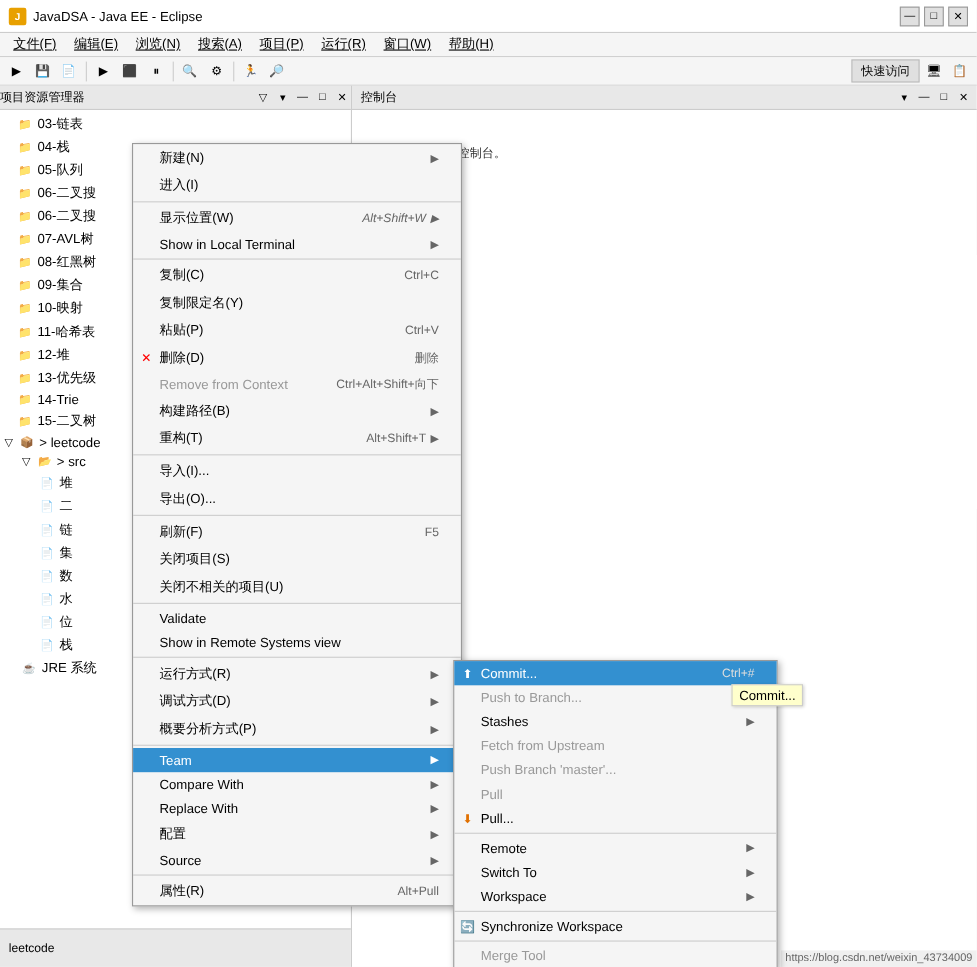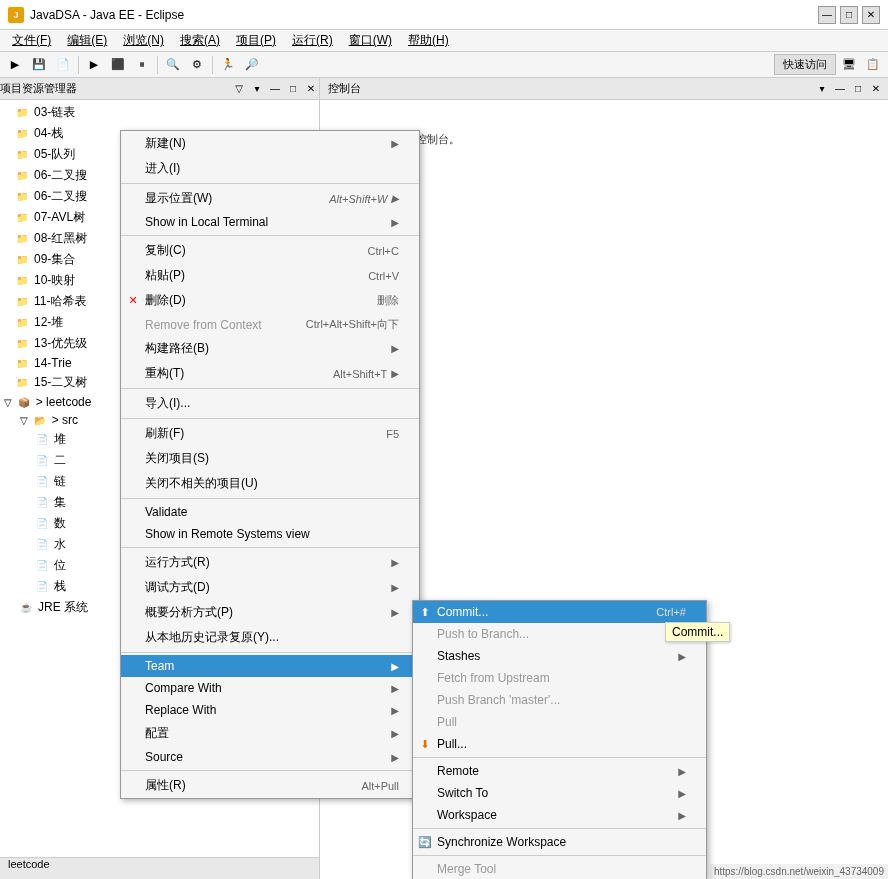--- a/index.html
+++ b/index.html
@@ -167,25 +167,25 @@
       height: 14px;
       display: inline-flex;
       align-items: center;
       justify-content: center;
       font-size: 10px;
     }
     .folder-icon { color: #e8b800; }
 
     
     .bottom-bar {
-      height: 22px;
+      height: 35px;
       background: #e8e8e8;
       border-top: 1px solid #ccc;
       display: flex;
-      align-items: flex-start;
+      align-items: center;
       padding: 0 8px;
       font-size: 11px;
     }
 
     
     .right-panel {
       flex: 1;
       display: flex;
       flex-direction: column;
       background: #fff;
@@ -507,20 +507,23 @@
     <div class="ctx-item">
       <span>Show in Local Terminal</span>
       <span class="arrow">▶</span>
     </div>
     <div class="menu-separator"></div>
     <div class="ctx-item">
       <span>复制(C)</span>
       <span class="shortcut">Ctrl+C</span>
     </div>
     <div class="ctx-item">
+      <span>复制限定名(Y)</span>
+    </div>
+    <div class="ctx-item">
       <span>粘贴(P)</span>
       <span class="shortcut">Ctrl+V</span>
     </div>
     <div class="ctx-item">
       <span class="item-icon" style="color:red;">✕</span>
       <span>删除(D)</span>
       <span class="shortcut">删除</span>
     </div>
     <div class="ctx-item disabled">
       <span>Remove from Context</span>
@@ -534,20 +537,23 @@
       <span>重构(T)</span>
       <span style="display:flex;align-items:center;gap:4px;">
         <span class="shortcut">Alt+Shift+T</span>
         <span class="arrow">▶</span>
       </span>
     </div>
     <div class="menu-separator"></div>
     <div class="ctx-item">
       <span>导入(I)...</span>
     </div>
+    <div class="ctx-item">
+      <span>导出(O)...</span>
+    </div>
     <div class="menu-separator"></div>
     <div class="ctx-item">
       <span>刷新(F)</span>
       <span class="shortcut">F5</span>
     </div>
     <div class="ctx-item">
       <span>关闭项目(S)</span>
     </div>
     <div class="ctx-item">
       <span>关闭不相关的项目(U)</span>
@@ -564,23 +570,20 @@
       <span>运行方式(R)</span>
       <span class="arrow">▶</span>
     </div>
     <div class="ctx-item">
       <span>调试方式(D)</span>
       <span class="arrow">▶</span>
     </div>
     <div class="ctx-item">
       <span>概要分析方式(P)</span>
       <span class="arrow">▶</span>
-    </div>
-    <div class="ctx-item">
-      <span>从本地历史记录复原(Y)...</span>
     </div>
     <div class="menu-separator"></div>
     <div class="ctx-item highlighted">
       <span>Team</span>
       <span class="arrow" style="color:white;">▶</span>
     </div>
     <div class="ctx-item">
       <span>Compare With</span>
       <span class="arrow">▶</span>
     </div>

